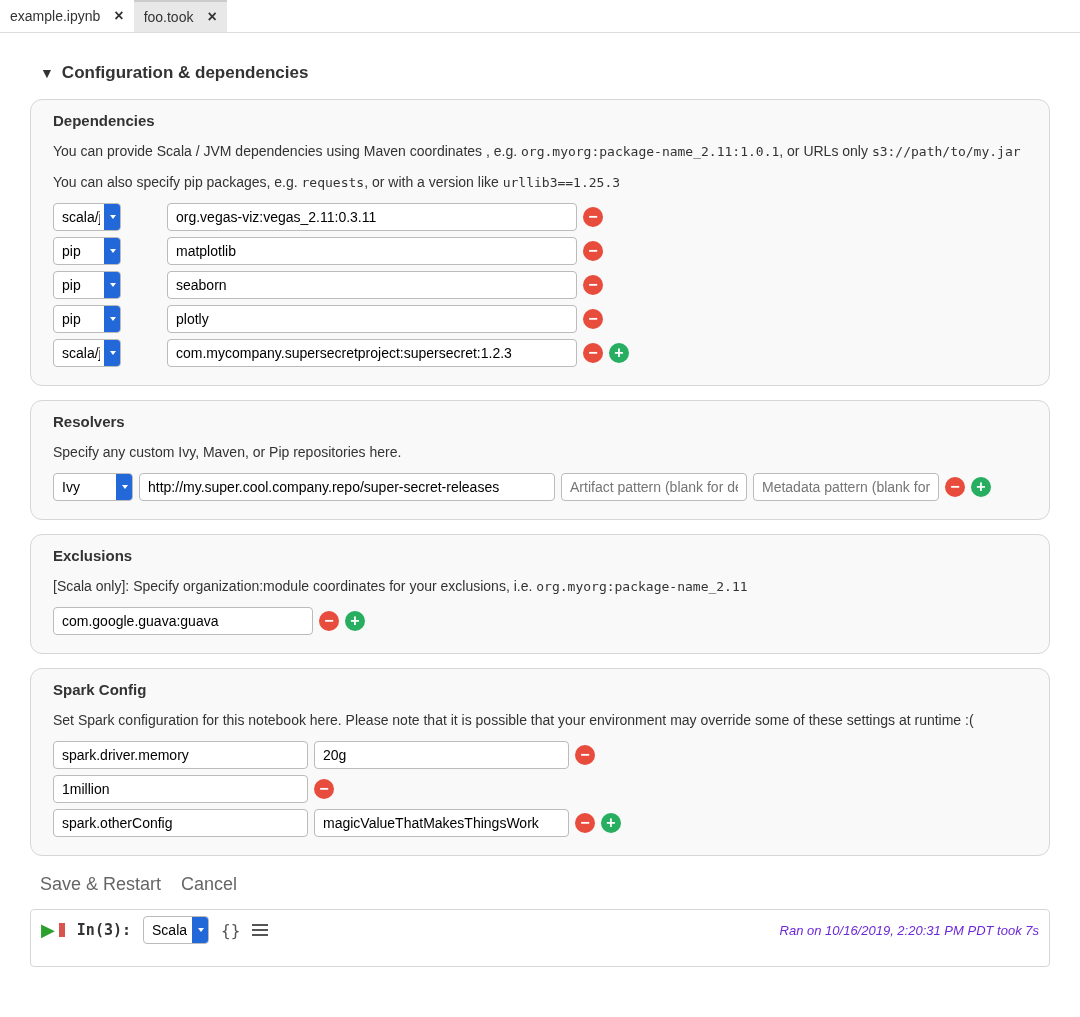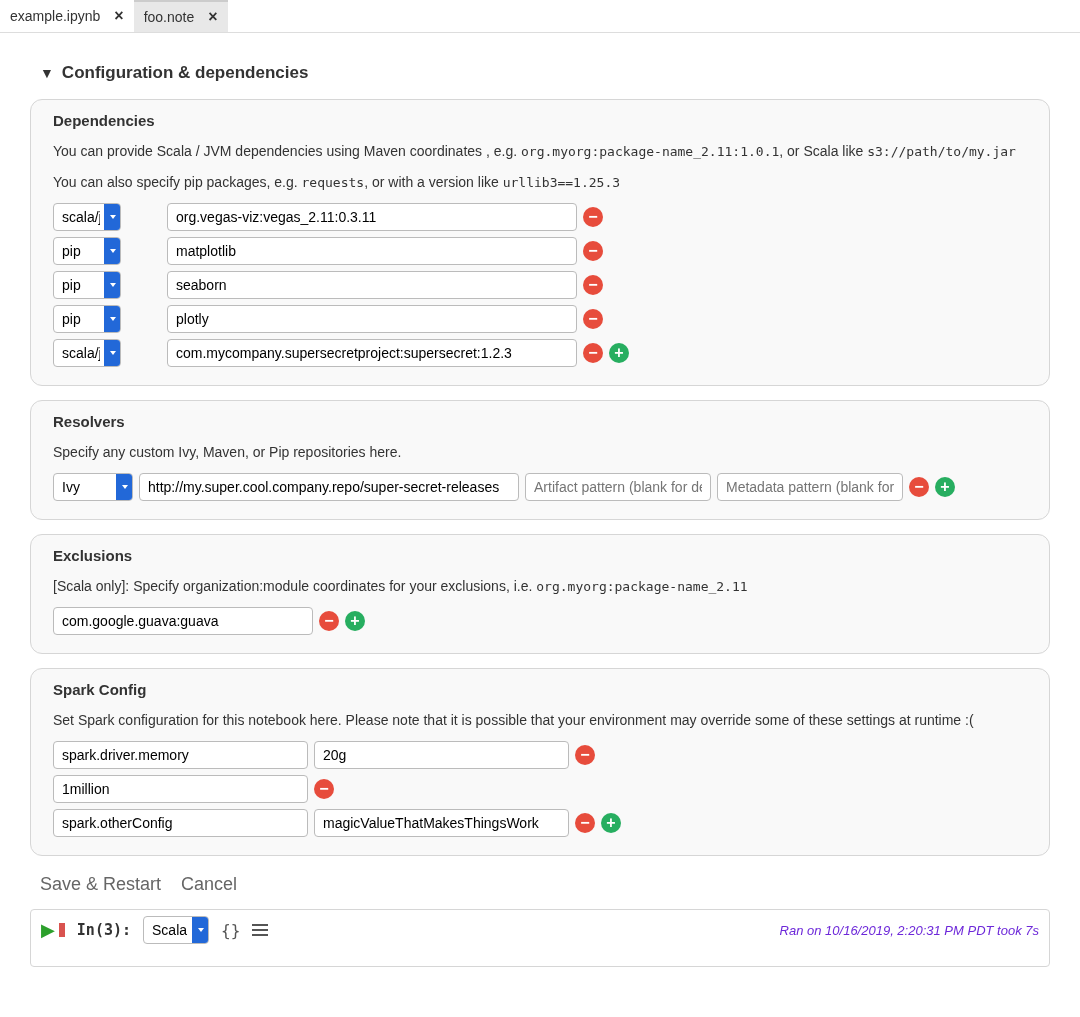--- a/index.html
+++ b/index.html
@@ -18,21 +18,21 @@
 code { font-family: Menlo, Monaco, Consolas, monospace; font-size: 13px; }
 .row { display: flex; align-items: center; gap: 6px; margin-bottom: 6px; }
 .select-wrap { position: relative; display: inline-block; }
 select { -webkit-appearance: none; appearance: none; border: 1px solid #bbb; border-radius: 4px; padding: 4px 20px 4px 8px; font-size: 14px; background: #fff; height: 28px; }
 .select-wrap::after { content: ""; position: absolute; right: 1px; top: 1px; bottom: 1px; width: 16px; background: #2268d8; border-radius: 0 3px 3px 0; pointer-events: none; }
 .select-wrap::before { content: ""; position: absolute; right: 5px; top: 50%; transform: translateY(-50%); width: 0; height: 0; border-left: 3px solid transparent; border-right: 3px solid transparent; border-top: 4px solid #fff; z-index: 1; pointer-events: none; }
 .sel-dep { width: 68px; }
 .sel-res { width: 80px; }
 input.txt { border: 1px solid #bbb; border-radius: 4px; padding: 4px 8px; font-size: 14px; height: 28px; background: #fff; }
 .dep-input { width: 410px; margin-left: 40px; }
-.res-url { width: 380px; }
+.res-url { width: 416px; }
 .res-pat { width: 186px; }
 .excl-input { width: 260px; }
 .spark-key { width: 255px; }
 .spark-val { width: 255px; }
 .icon-btn { width: 20px; height: 20px; border-radius: 50%; display: inline-flex; align-items: center; justify-content: center; color: #fff; font-weight: bold; font-size: 16px; cursor: pointer; border: none; line-height: 1; }
 .remove-btn { background: #e74c3c; }
 .add-btn { background: #27ae60; }
 .actions { margin: 18px 0 10px 10px; display: flex; gap: 20px; }
 .actions button { background: none; border: none; font-size: 18px; color: #666; cursor: pointer; }
 .cell { border: 1px solid #d6d6d6; border-radius: 4px; margin-top: 14px; }
@@ -49,35 +49,35 @@
 </style>
 </head>
 <body>
 
 <div class="tabs">
   <div class="tab">
     <span>example.ipynb</span>
     <span class="close">×</span>
   </div>
   <div class="tab active">
-    <span>foo.note</span>
+    <span>foo.took</span>
     <span class="close">×</span>
   </div>
 </div>
 
 <div class="notebook">
   <div class="section-header">
     <span class="disclosure">▼</span>
     <span class="section-title">Configuration &amp; dependencies</span>
   </div>
 
   <div class="panel">
     <h3>Dependencies</h3>
     <p>
-      <span>You can provide Scala / JVM dependencies using Maven coordinates , e.g. </span><code>org.myorg:package-name_2.11:1.0.1</code><span>, or Scala like </span><code>s3://path/to/my.jar</code>
+      <span>You can provide Scala / JVM dependencies using Maven coordinates , e.g. </span><code>org.myorg:package-name_2.11:1.0.1</code><span>, or URLs only </span><code>s3://path/to/my.jar</code>
     </p>
     <p>
       <span>You can also specify pip packages, e.g. </span><code>requests</code><span>, or with a version like </span><code>urllib3==1.25.3</code>
     </p>
 
     <div class="row">
       <span class="select-wrap"><select class="sel-dep"><option>scala/jvm</option></select></span>
       <input class="txt dep-input" value="org.vegas-viz:vegas_2.11:0.3.11" style="">
       <button class="icon-btn remove-btn">−</button>
     </div>

